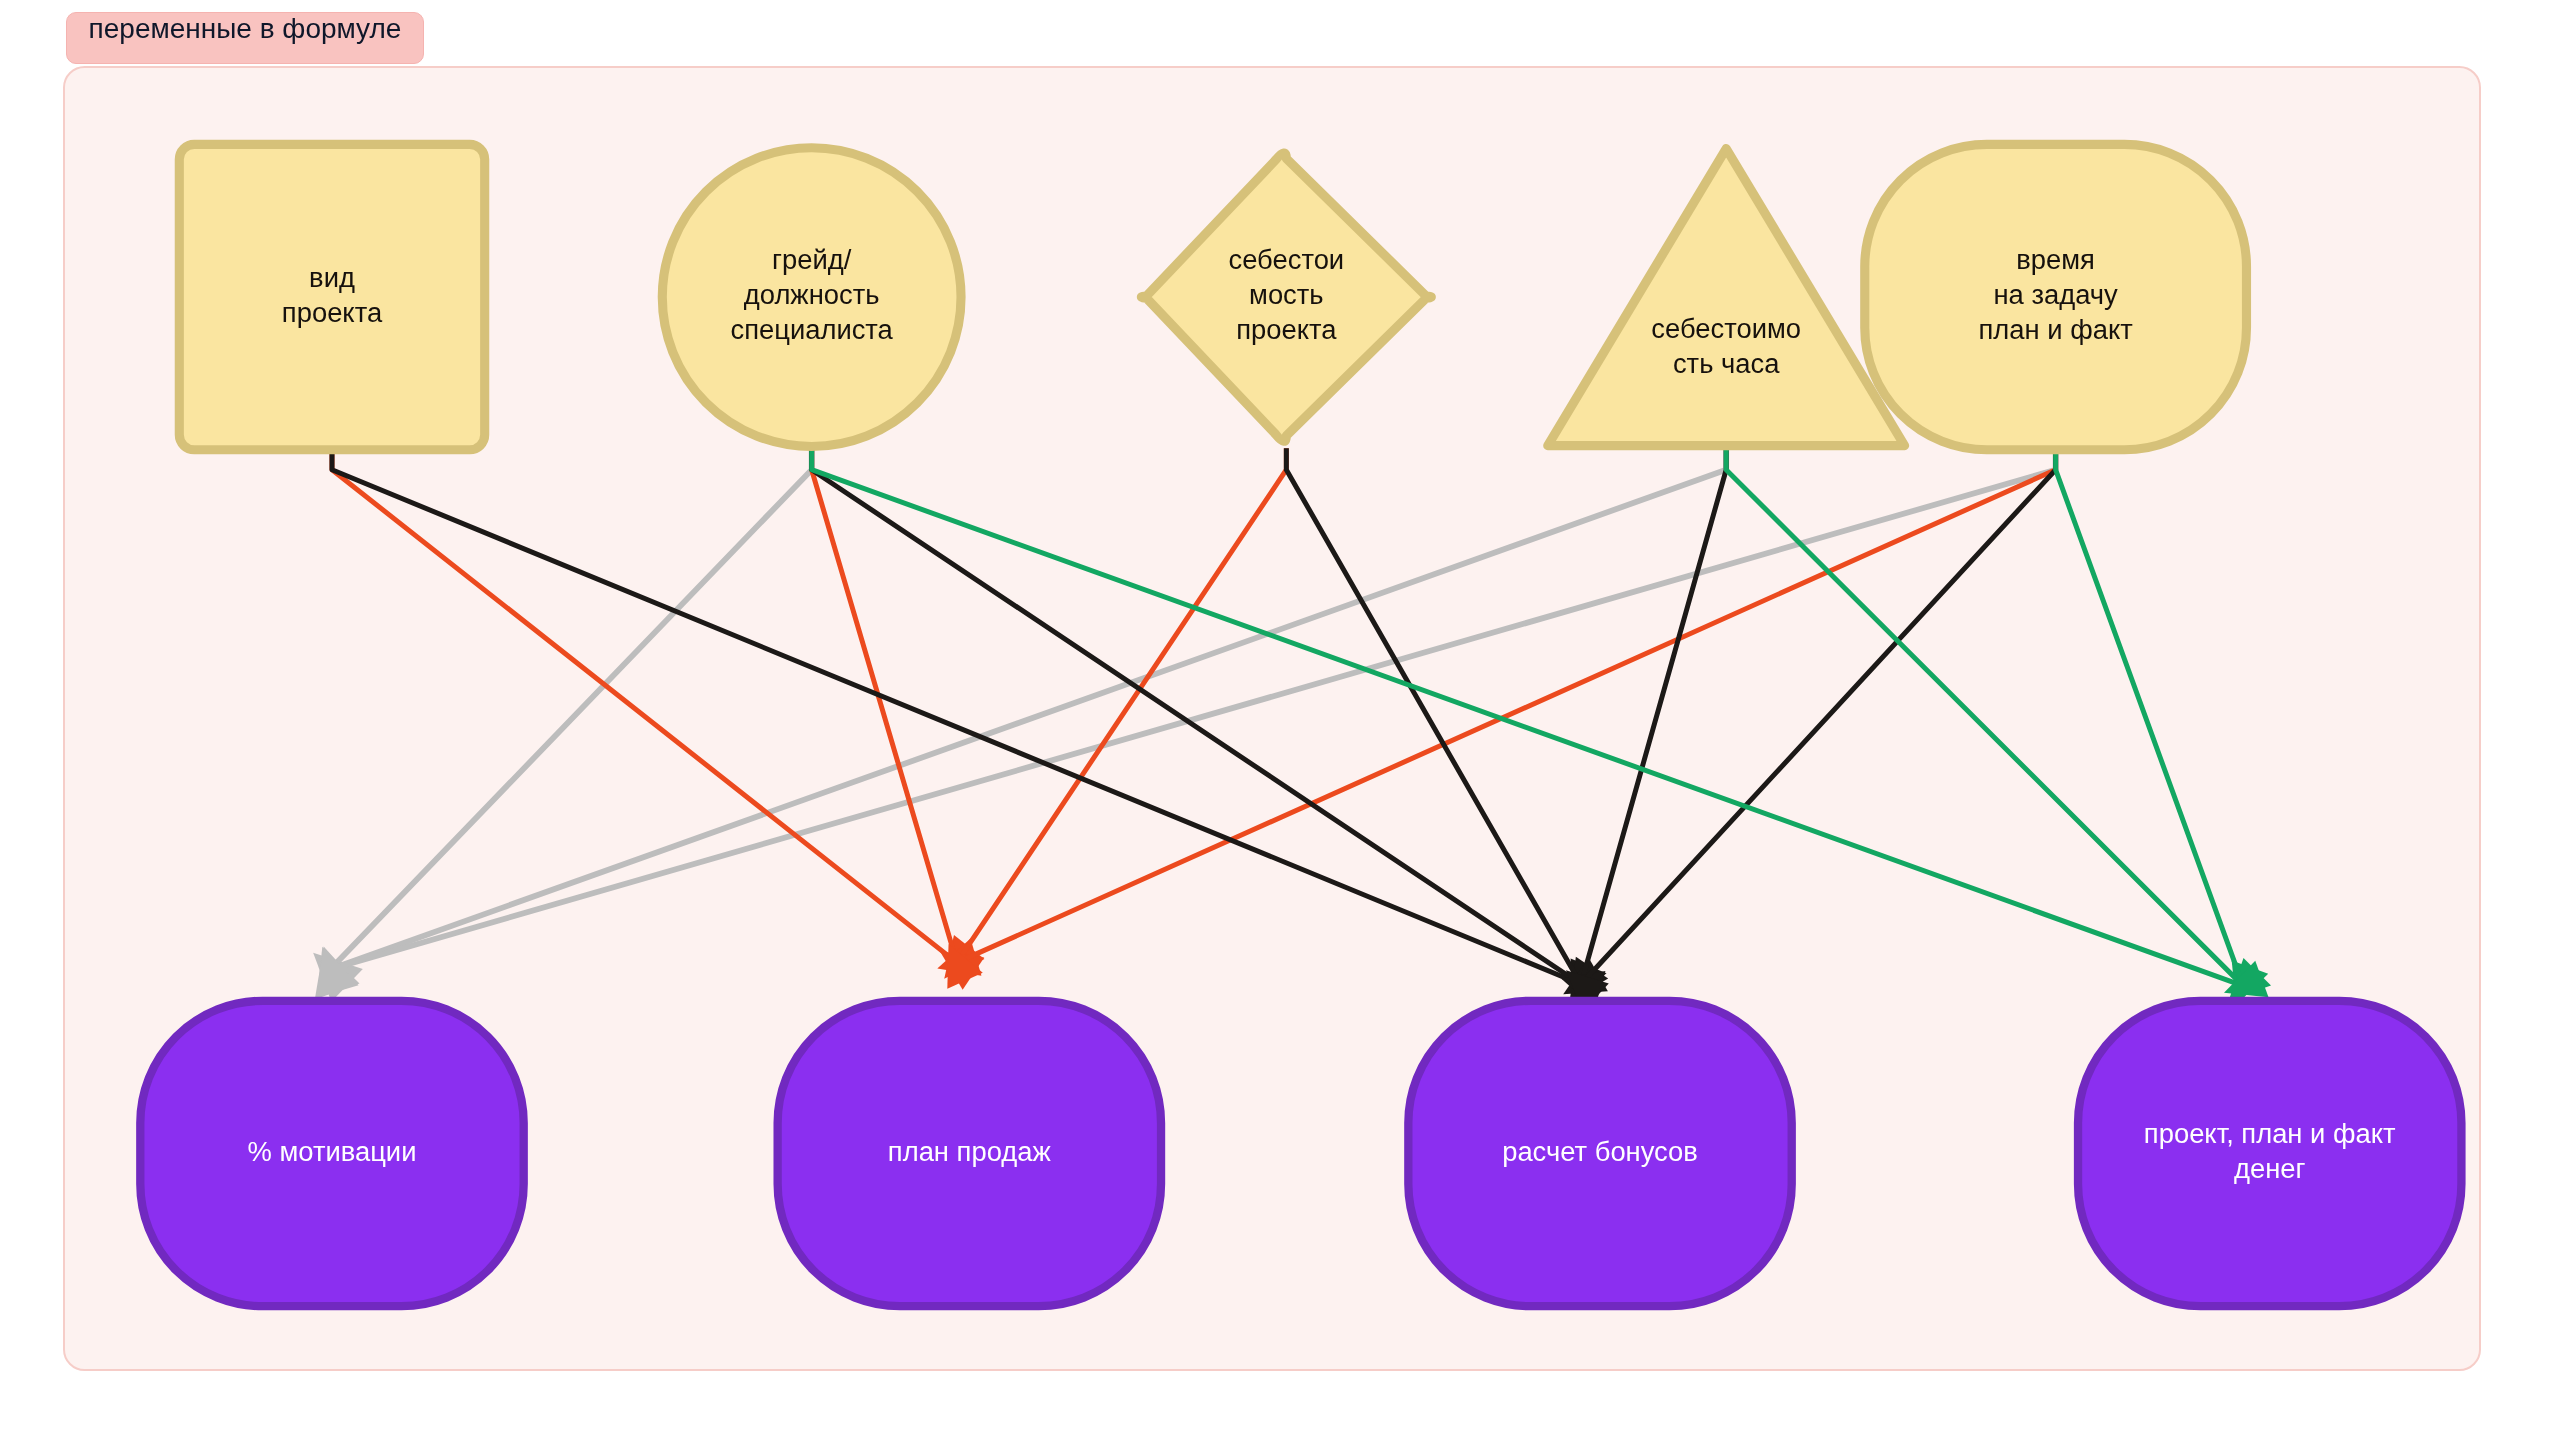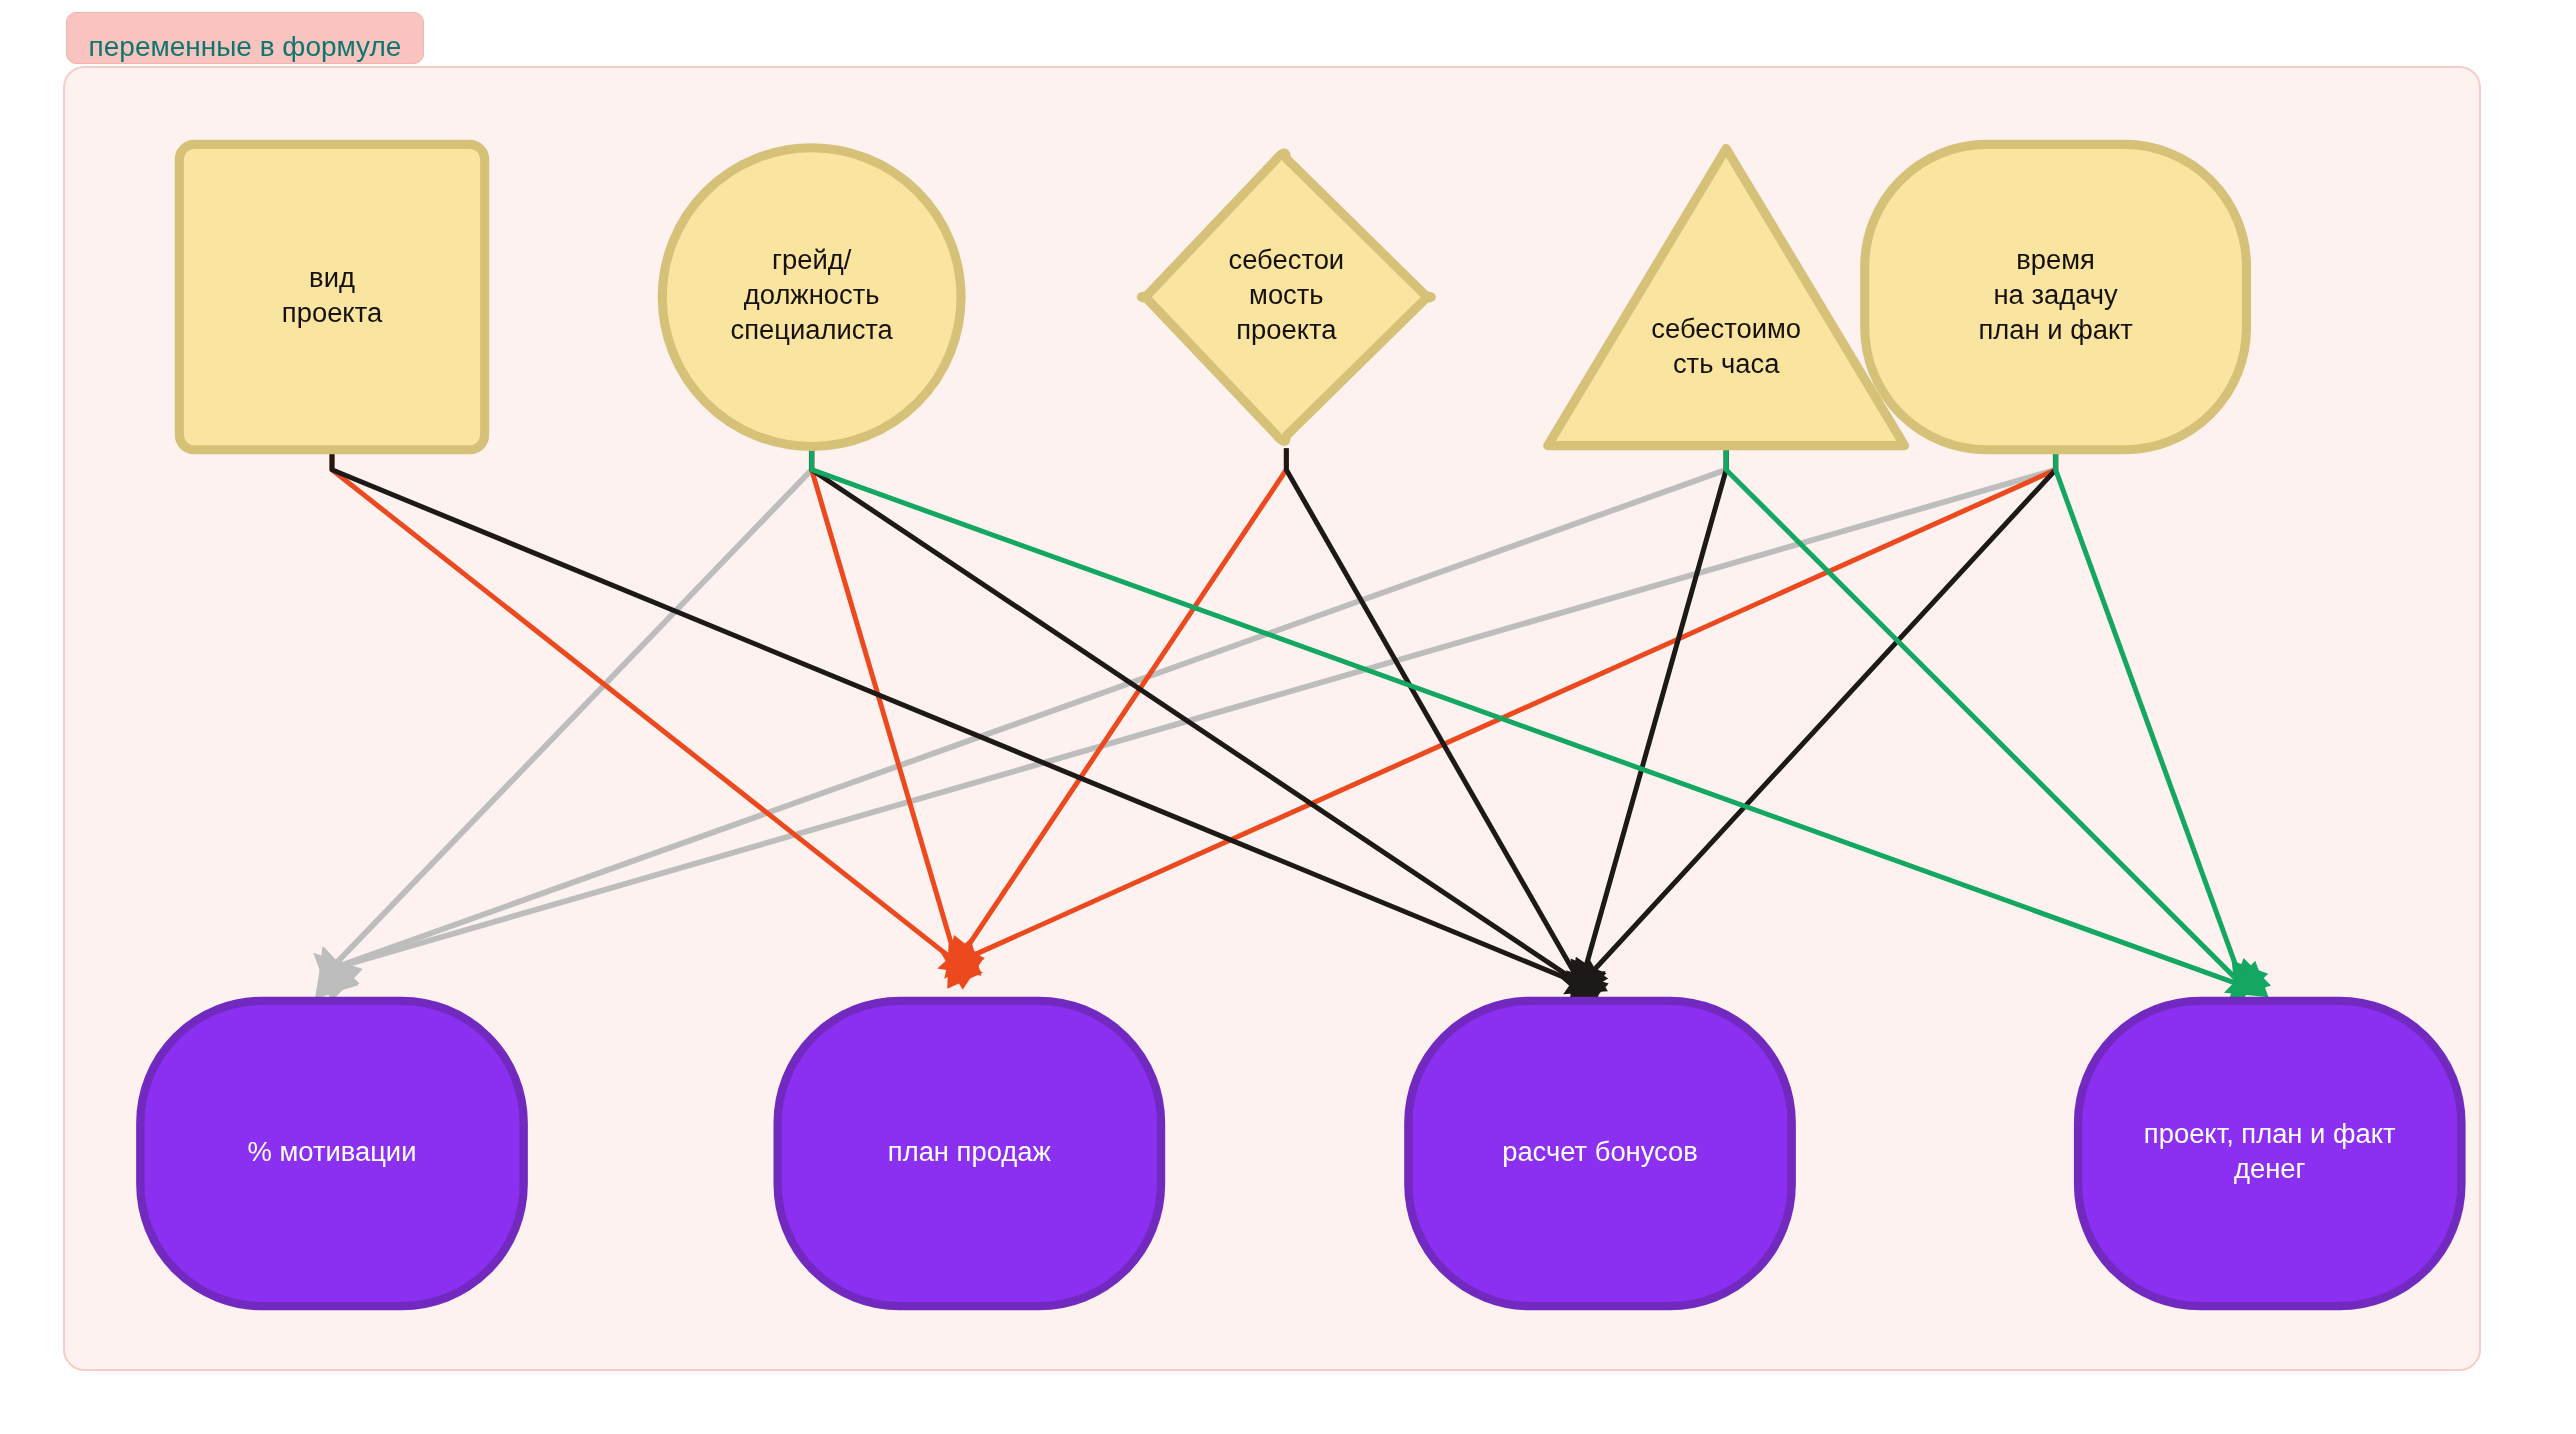--- a/index.html
+++ b/index.html
@@ -23,26 +23,26 @@
   }
 
   
   .group-title {
     position: absolute;
     left: 66px;
     top: 11.6px;
     height: 50px;
     padding: 0 21.6px;
     display: flex;
-    align-items: flex-end;
+    align-items: flex-start;
     background: #f9c3c0;
     border: 1.7px solid #f5b3b0;
     border-radius: 10px;
     font-size: 28px;
-    color: #0f766e;
+    color: #0f172a;
     white-space: nowrap;
     z-index: 5;
   }
 
   
   .group-box {
     position: absolute;
     left: 63px;
     top: 66px;
     width: 2418px;

